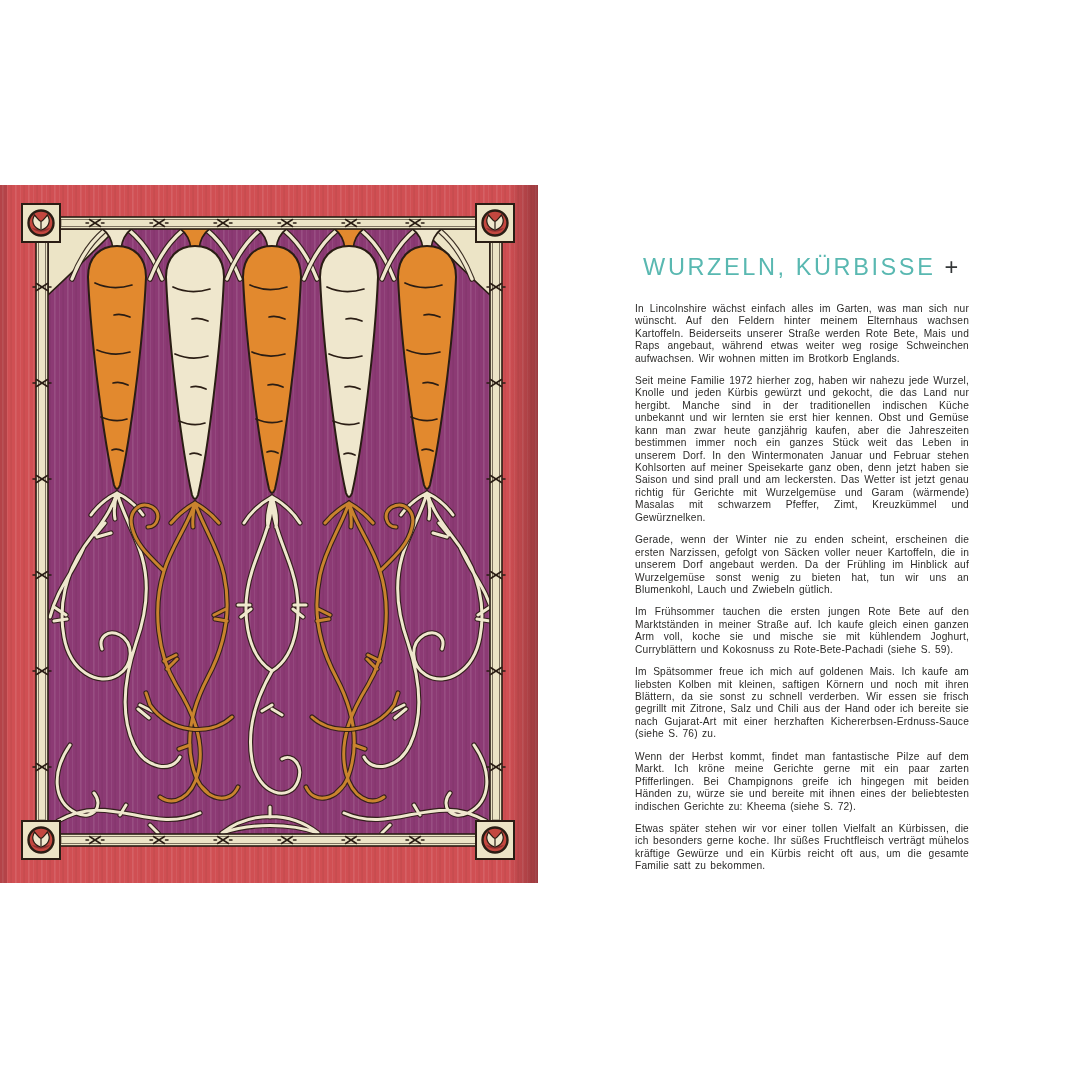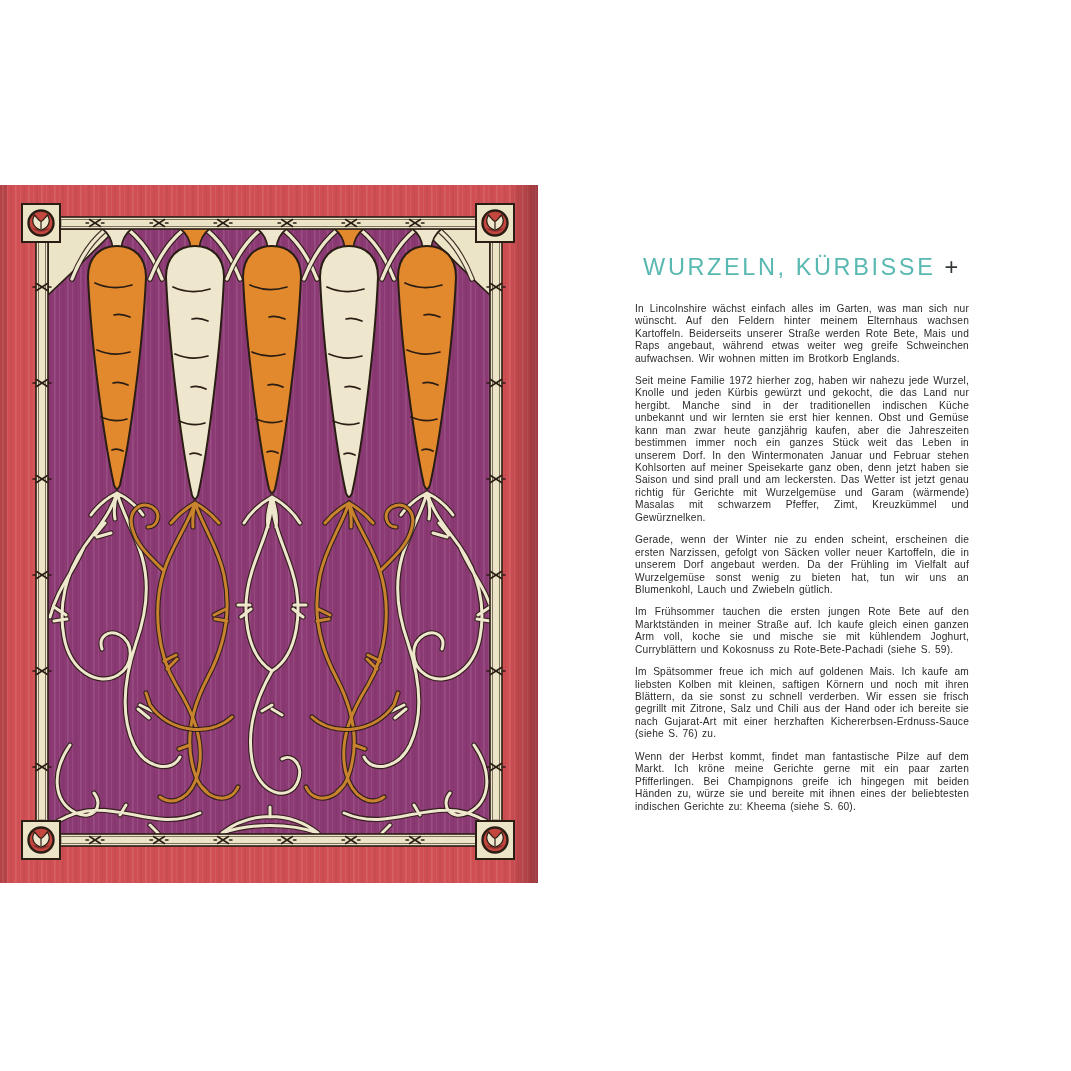--- a/index.html
+++ b/index.html
@@ -261,23 +261,24 @@
     </svg>
   </div>
 
   <div class="right-page">
     <div class="text-col">
       <h1 class="chapter-heading">
         <span>WURZELN, KÜRBISSE</span>
         <span class="plus">+</span><br>
       </h1>
       <div class="body-text">
-        <p>In Lincolnshire wächst einfach alles im Garten, was man sich nur wünscht. Auf den Feldern hinter meinem Elternhaus wachsen Kartoffeln. Beiderseits unserer Straße werden Rote Bete, Mais und Raps angebaut, während etwas weiter weg greife Schweinchen aufwachsen. Wir wohnen mitten im Brotkorb Englands.</p>
+        <p>In Lincolnshire wächst einfach alles im Garten, was man sich nur wünscht. Auf den Feldern hinter meinem Elternhaus wachsen Kartoffeln. Beiderseits unserer Straße werden Rote Bete, Mais und Raps angebaut, während etwas weiter weg rosige Schweinchen aufwachsen. Wir wohnen mitten im Brotkorb Englands.</p>
         <p>Seit meine Familie 1972 hierher zog, haben wir nahezu jede Wurzel, Knolle und jeden Kürbis gewürzt und gekocht, die das Land nur hergibt. Manche sind in der traditionellen indischen Küche unbekannt und wir lernten sie erst hier kennen. Obst und Gemüse kann man zwar heute ganzjährig kaufen, aber die Jahreszeiten bestimmen immer noch ein ganzes Stück weit das Leben in unserem Dorf. In den Wintermonaten Januar und Februar stehen Kohlsorten auf meiner Speisekarte ganz oben, denn jetzt haben sie Saison und sind prall und am leckersten. Das Wetter ist jetzt genau richtig für Gerichte mit Wurzelgemüse und Garam (wärmende) Masalas mit schwarzem Pfeffer, Zimt, Kreuzkümmel und Gewürznelken.</p>
-        <p>Gerade, wenn der Winter nie zu enden scheint, erscheinen die ersten Narzissen, gefolgt von Säcken voller neuer Kartoffeln, die in unserem Dorf angebaut werden. Da der Frühling im Vielfalt auf Wurzelgemüse sonst wenig zu bieten hat, tun wir uns an Blumenkohl, Lauch und Zwiebeln gütlich.</p>
+        <p>Gerade, wenn der Winter nie zu enden scheint, erscheinen die ersten Narzissen, gefolgt von Säcken voller neuer Kartoffeln, die in unserem Dorf angebaut werden. Da der Frühling im Hinblick auf Wurzelgemüse sonst wenig zu bieten hat, tun wir uns an Blumenkohl, Lauch und Zwiebeln gütlich.</p>
         <p>Im Frühsommer tauchen die ersten jungen Rote Bete auf den Marktständen in meiner Straße auf. Ich kaufe gleich einen ganzen Arm voll, koche sie und mische sie mit kühlendem Joghurt, Curryblättern und Kokosnuss zu Rote-Bete-Pachadi (siehe S. 59).</p>
         <p>Im Spätsommer freue ich mich auf goldenen Mais. Ich kaufe am liebsten Kolben mit kleinen, saftigen Körnern und noch mit ihren Blättern, da sie sonst zu schnell verderben. Wir essen sie frisch gegrillt mit Zitrone, Salz und Chili aus der Hand oder ich bereite sie nach Gujarat-Art mit einer herzhaften Kichererbsen-Erdnuss-Sauce (siehe S. 76) zu.</p>
-        <p>Wenn der Herbst kommt, findet man fantastische Pilze auf dem Markt. Ich kröne meine Gerichte gerne mit ein paar zarten Pfifferlingen. Bei Champignons greife ich hingegen mit beiden Händen zu, würze sie und bereite mit ihnen eines der beliebtesten indischen Gerichte zu: Kheema (siehe S. 60).</p>
+        <p>Wenn der Herbst kommt, findet man fantastische Pilze auf dem Markt. Ich kröne meine Gerichte gerne mit ein paar zarten Pfifferlingen. Bei Champignons greife ich hingegen mit beiden Händen zu, würze sie und bereite mit ihnen eines der beliebtesten indischen Gerichte zu: Kheema (siehe S. 72).</p>
+        <p>Etwas später stehen wir vor einer tollen Vielfalt an Kürbissen, die ich besonders gerne koche. Ihr süßes Fruchtfleisch verträgt mühelos kräftige Gewürze und ein Kürbis reicht oft aus, um die gesamte Familie satt zu bekommen.</p>
       </div>
     </div>
   </div>
 
 </div>
 
 </body></html>

